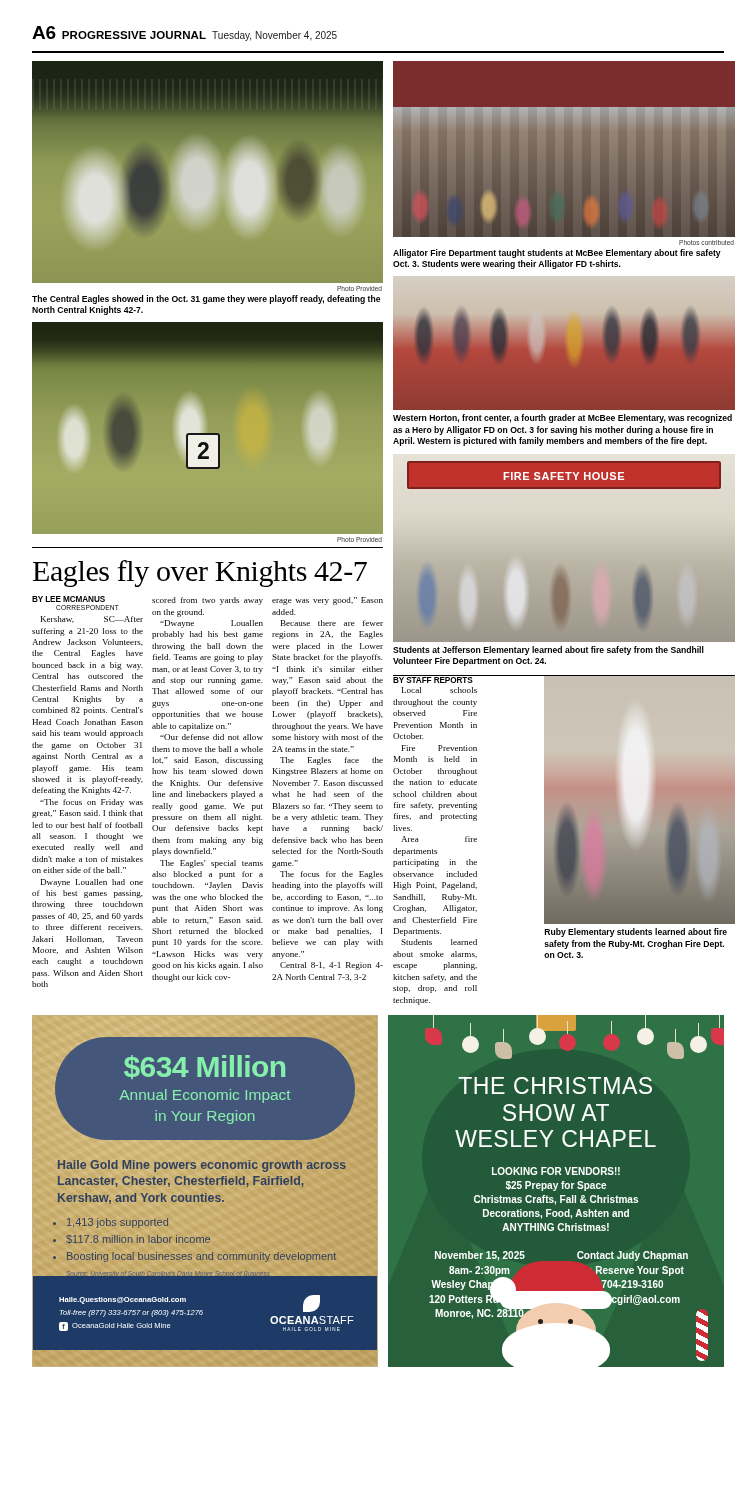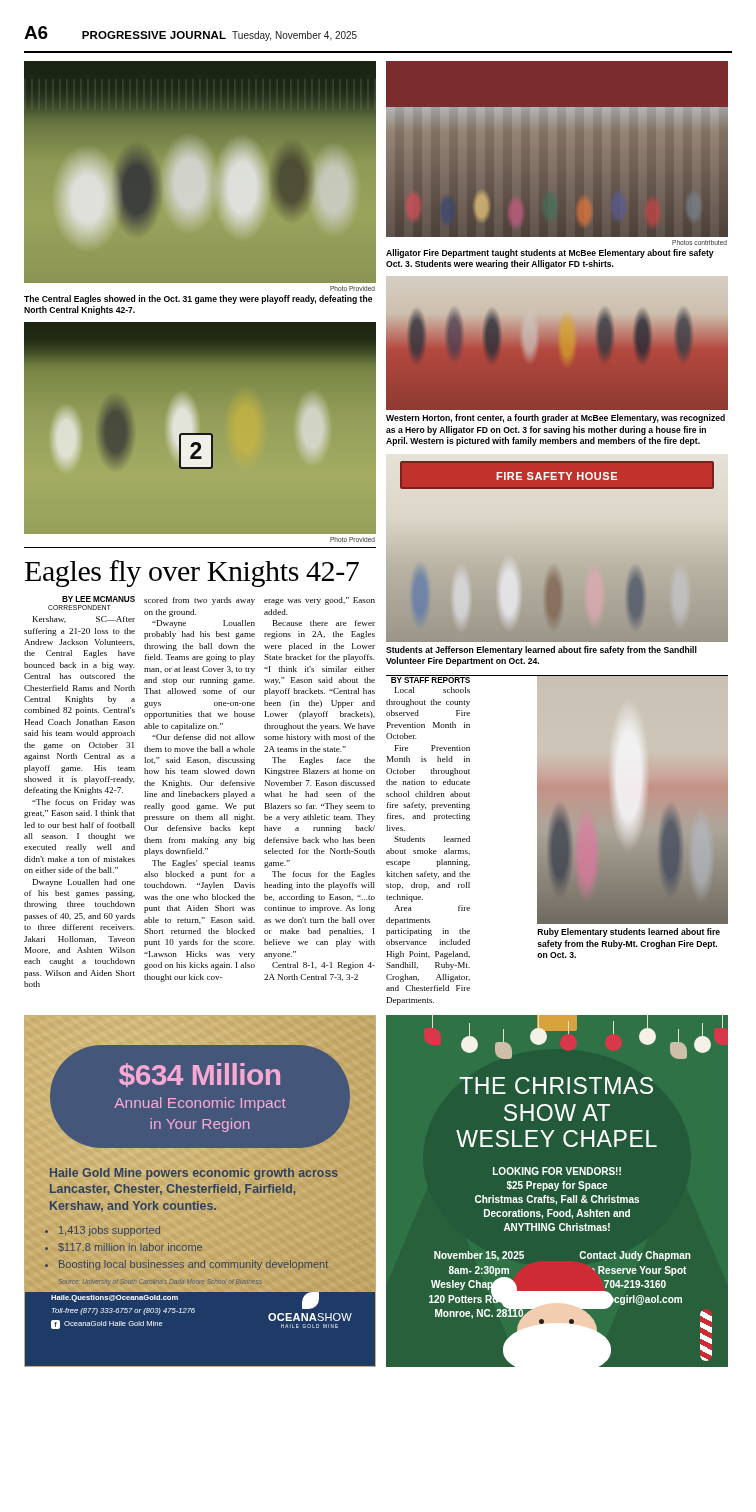--- a/index.html
+++ b/index.html
@@ -2,30 +2,30 @@
 <html><head>
 <meta charset="utf-8">
 <style>
   * { box-sizing: border-box; margin: 0; padding: 0; }
   html, body {
     width: 756px; height: 1512px;
     background: #ffffff;
     font-family: "Liberation Serif", serif;
     overflow: hidden;
   }
-  .page { position: relative; width: 756px; height: 1268px; padding: 0 24px; }
+  .page { position: relative; width: 756px; height: 1268px; padding: 0 32px; }
 
   
   .masthead {
     display: flex; align-items: baseline; gap: 6px;
     padding-top: 22px; padding-bottom: 7px;
     border-bottom: 2.5px solid #000;
   }
   .mast-folio { font-family:"Liberation Sans",sans-serif; font-weight:700; font-size:19px; letter-spacing:-.3px; }
-  .mast-name  { font-family:"Liberation Sans",sans-serif; font-weight:700; font-size:11.5px; letter-spacing:.1px;margin-left:28px; }
+  .mast-name  { font-family:"Liberation Sans",sans-serif; font-weight:700; font-size:11.5px; letter-spacing:.1px; }
   .mast-date  { font-family:"Liberation Sans",sans-serif; font-weight:400; font-size:10px; color:#222; }
 
   
   .body-grid { display: flex; gap: 10px; margin-top: 8px; }
   .col-left  { width: 352px; }
   .col-right { width: 342px; }
 
   
   .photo { width: 100%; position: relative; overflow: hidden; background:#777; }
   .credit {
@@ -166,21 +166,21 @@
     font-size:30px; line-height:1.08; letter-spacing:-.4px;
     padding: 7px 0 8px;
   }
   .headline-2 {
     font-family:"Liberation Serif", serif; font-weight:700;
     font-size:30px; line-height:1.06; letter-spacing:-.5px;
     padding: 8px 0 8px;
   }
   .byline {
     font-family:"Liberation Sans",sans-serif; font-weight:700;
-    font-size:8.2px; text-align:right; letter-spacing:-.1px;
+    font-size:8.2px; text-align:left; letter-spacing:-.1px;
   }
   .byline-sub {
     font-family:"Liberation Sans",sans-serif; font-weight:400;
     font-size:6.6px; text-align:center; letter-spacing:.2px; padding-bottom:3px;
   }
 
   
   .cols3 { display:flex; gap:9px; }
   .cols3 .tcol { width: 111px; }
   .tcol p {
@@ -209,44 +209,44 @@
     border:1px solid #c6b183;
     font-family:"Liberation Sans",sans-serif;
   }
   .ad-haile .grain {
     position:absolute; inset:0;
     background:
       repeating-linear-gradient(38deg, rgba(255,255,255,.07) 0 3px, rgba(140,110,50,.06) 3px 7px),
       repeating-linear-gradient(-22deg, rgba(255,255,255,.05) 0 5px, rgba(120,95,40,.05) 5px 11px);
   }
   .pill {
-    position:relative; margin:29px auto 0; width:300px; padding:13px 10px 15px;
-    background:#44577a; border-radius:80px; text-align:center; color:#f9a8d4;
+    position:relative; margin:21px auto 0; width:300px; padding:13px 10px 15px;
+    background:#44577a; border-radius:80px; text-align:center; color:#86efac;
   }
   .pill .big { font-size:30px; font-weight:700; letter-spacing:-.6px; }
   .pill .sub { font-size:15.5px; font-weight:400; line-height:1.2; padding-top:2px; }
   .haile-lead {
     position:relative; color:#2f3f5e; font-weight:700; font-size:12.4px;
     line-height:1.3; padding: 17px 24px 0 24px;
   }
   .haile-list { position:relative; padding: 9px 24px 0 33px; }
   .haile-list li {
     color:#2f3f5e; font-size:11px; line-height:1.36; padding-bottom:2px;
   }
   .haile-src {
     position:relative; font-size:6.5px; font-style:italic; color:#4a5875;
     padding: 4px 24px 0 33px;
   }
   .haile-proud {
     position:relative; text-align:center; color:#2f3f5e; font-weight:700;
     font-size:13px; line-height:1.25; padding: 13px 26px 0;
   }
   .haile-foot {
-    position:absolute; left:0; right:0; bottom:0; height:74px;
-    background:#1e3a66; color:#fff; display:flex; align-items:flex-start;
+    position:absolute; left:0; right:0; bottom:16px; height:74px;
+    background:#1e3a66; color:#fff; display:flex; align-items:center;
   }
   .haile-foot .hf-left { flex:1; padding-left:26px; }
   .haile-foot .hf-left div { font-size:7.6px; line-height:1.7; }
   .haile-foot .hf-left .em { font-weight:700; }
   .haile-foot .hf-left .it { font-style:italic; }
   .fb-line { display:flex; align-items:center; gap:4px; }
   .fb-badge {
     width:9px; height:9px; background:#fff; color:#1e3a66; border-radius:2px;
     font-weight:700; font-size:7px; text-align:center; line-height:9px;
   }
@@ -374,22 +374,22 @@
       </div>
       <div class="caption" style="padding-top:3px">Students at Jefferson Elementary learned about fire safety from the Sandhill Volunteer Fire Department on Oct. 24.</div>
 
       <div class="headline-rule"></div>
 
       <div class="fire-row">
         <div class="fire-body">
           <div class="byline">BY STAFF REPORTS</div>
           <p>Local schools throughout the county observed Fire Prevention Month in October.</p>
           <p>Fire Prevention Month is held in October throughout the nation to educate school children about fire safety, preventing fires, and protecting lives.</p>
+          <p>Area fire departments participating in the observance included High Point, Pageland, Sandhill, Ruby-Mt. Croghan, Alligator, and Chesterfield Fire Departments.</p>
           <p>Students learned about smoke alarms, escape planning, kitchen safety, and the stop, drop, and roll technique.</p>
-          <p>Area fire departments participating in the observance included High Point, Pageland, Sandhill, Ruby-Mt. Croghan, Alligator, and Chesterfield Fire Departments.</p>
         </div>
         <div class="fire-photo-wrap">
           <div class="photo ph-ruby"></div>
           <div class="caption" style="padding-top:3px">Ruby Elementary students learned about fire safety from the Ruby-Mt. Croghan Fire Dept. on Oct. 3.</div>
         </div>
       </div>
     </div>
   </div>
 
   <div class="ads">
@@ -418,21 +418,21 @@
         <div class="hf-left">
           <div class="em">Haile.Questions@OceanaGold.com</div>
           <div class="it">Toll-free (877) 333-6757 or (803) 475-1276</div>
           <div class="fb-line">
             <span class="fb-badge">f</span>
             <span>OceanaGold Haile Gold Mine</span>
           </div>
         </div>
         <div class="hf-right">
           <div class="og-leaf"></div>
-          <div class="og-mark"><span>OCEANA</span><span class="thin">SHOW</span></div>
+          <div class="og-mark"><span>OCEANA</span><span class="thin">STAFF</span></div>
           <div class="og-sub">HAILE GOLD MINE</div>
         </div>
       </div>
     </div>
 
     <div class="ad-xmas">
       <div class="xmas-tree-a"></div>
       <div class="xmas-tree-b"></div>
       <div class="xmas-oval"></div>
 

